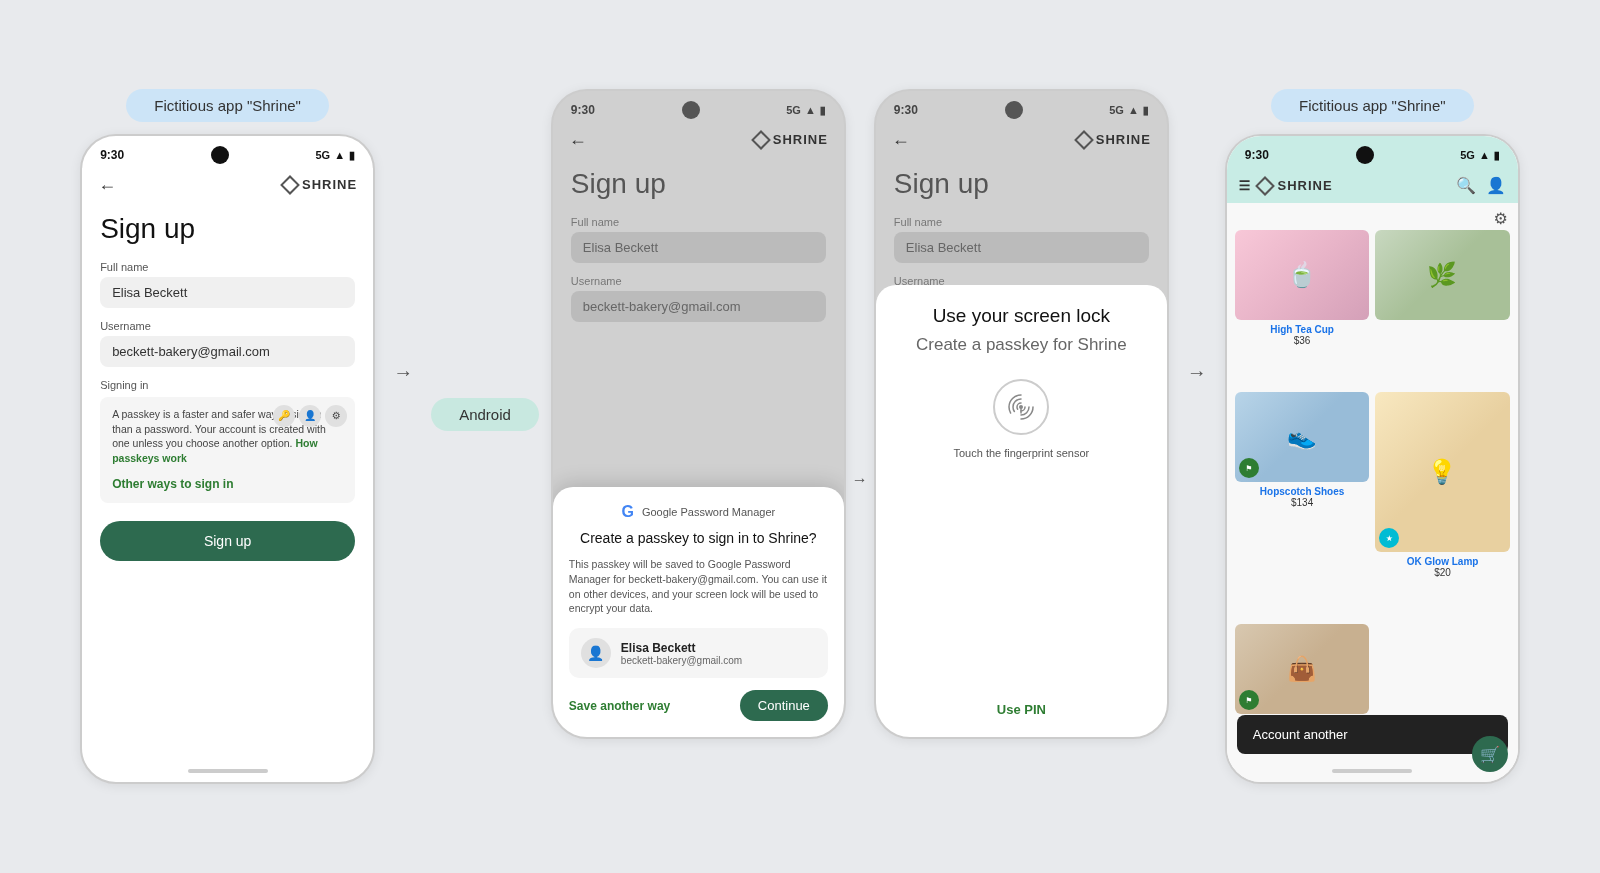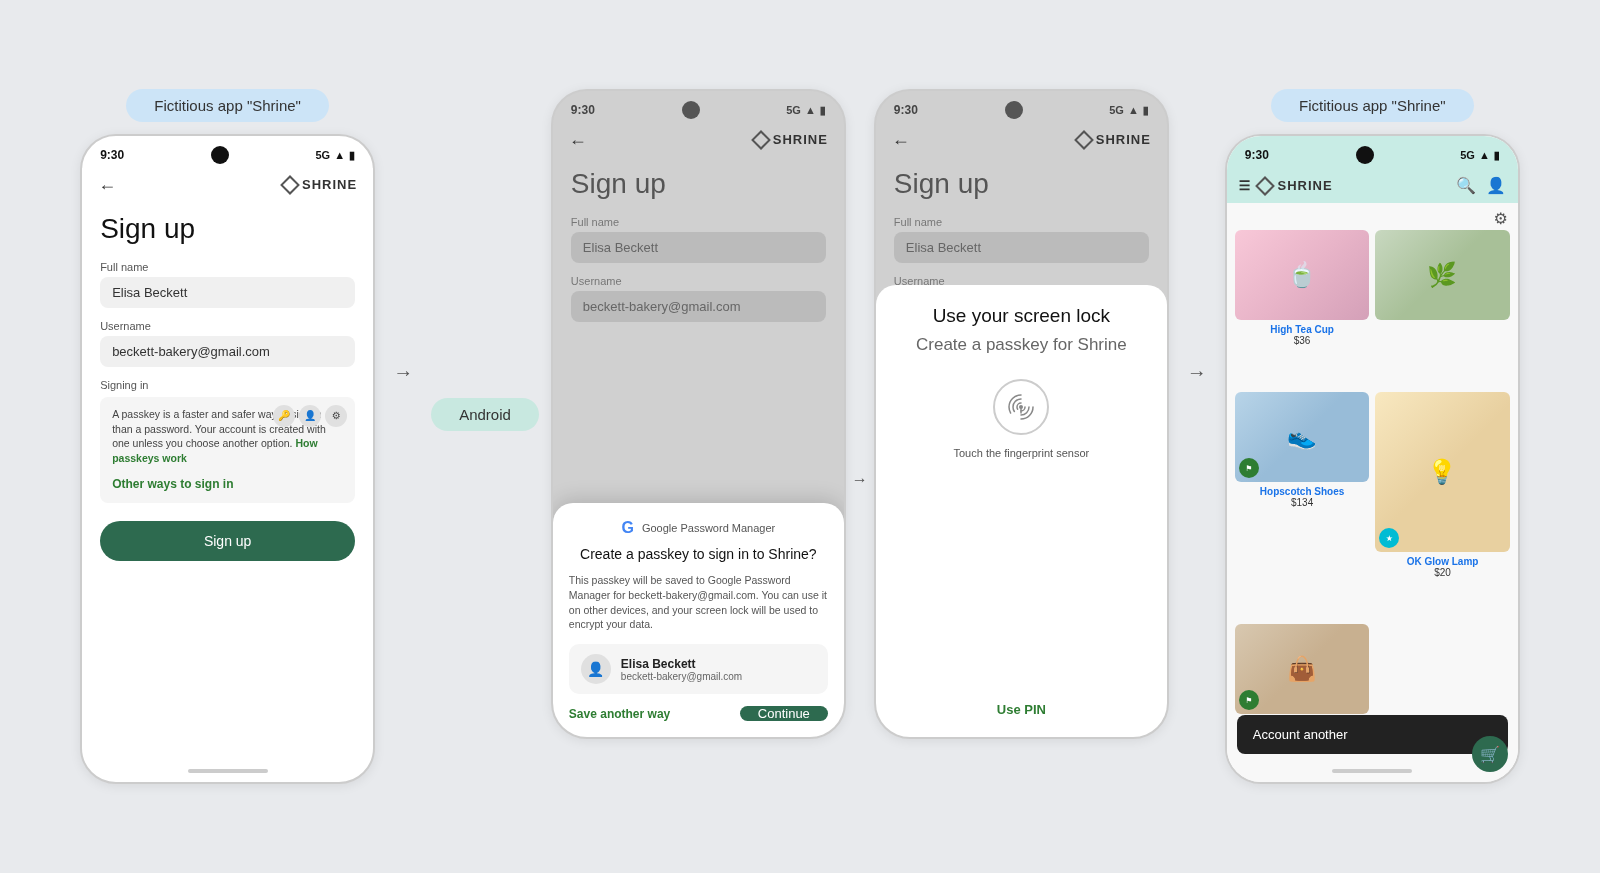--- a/index.html
+++ b/index.html
@@ -279,21 +279,21 @@
     .save-another {
       font-size: 12px;
       color: #2e7d32;
       font-weight: 600;
     }
     .continue-btn {
       background: #2d6a4f;
       color: #fff;
       border: none;
       border-radius: 20px;
-      padding: 0 18px;
+      padding: 8px 18px;
       font-size: 13px;
       font-weight: 500;
       cursor: pointer;
     }
     
     .screen-lock-modal {
       position: absolute;
       bottom: 0;
       left: 0;
       right: 0;

